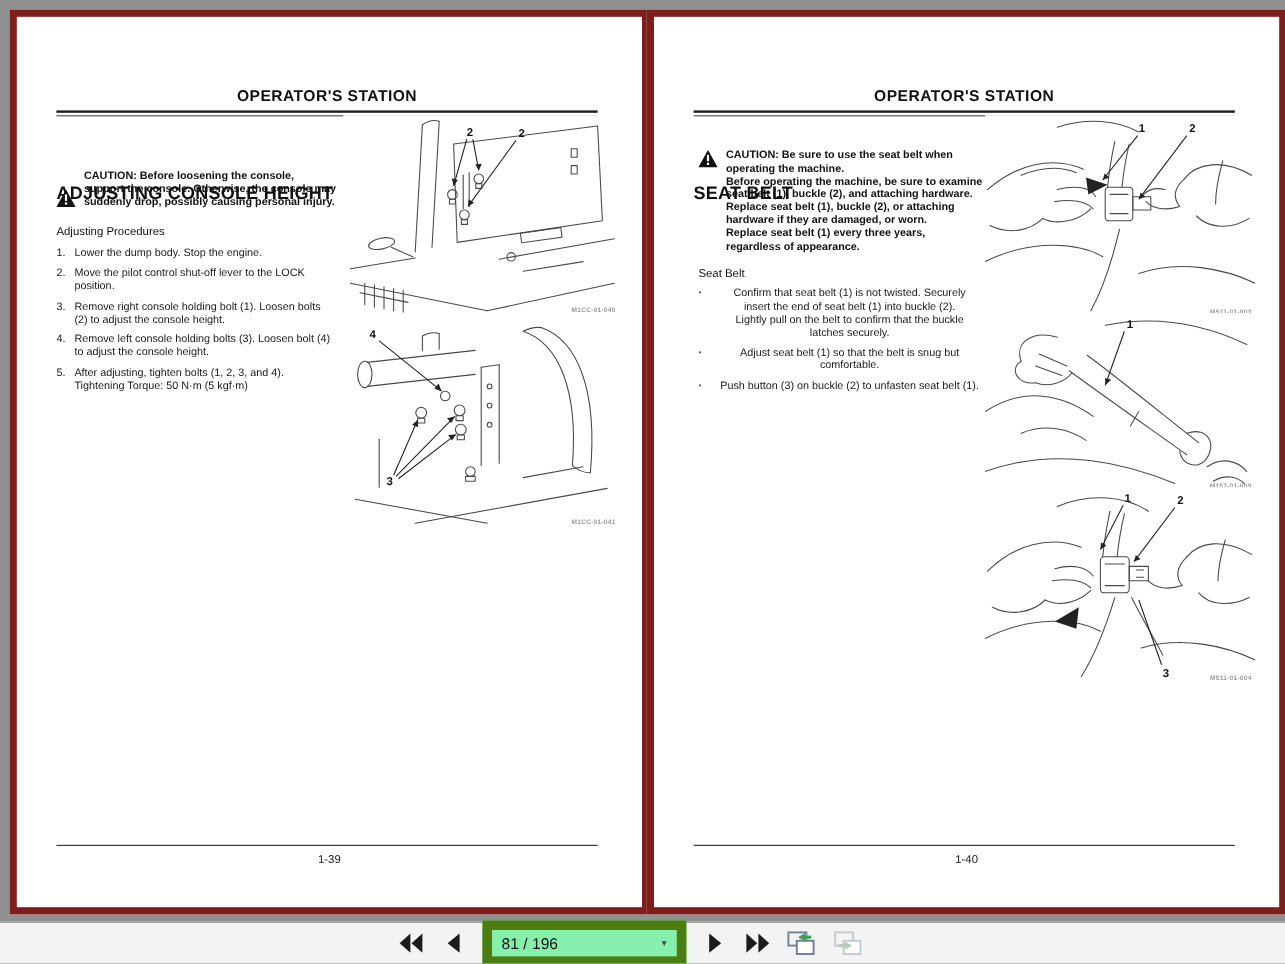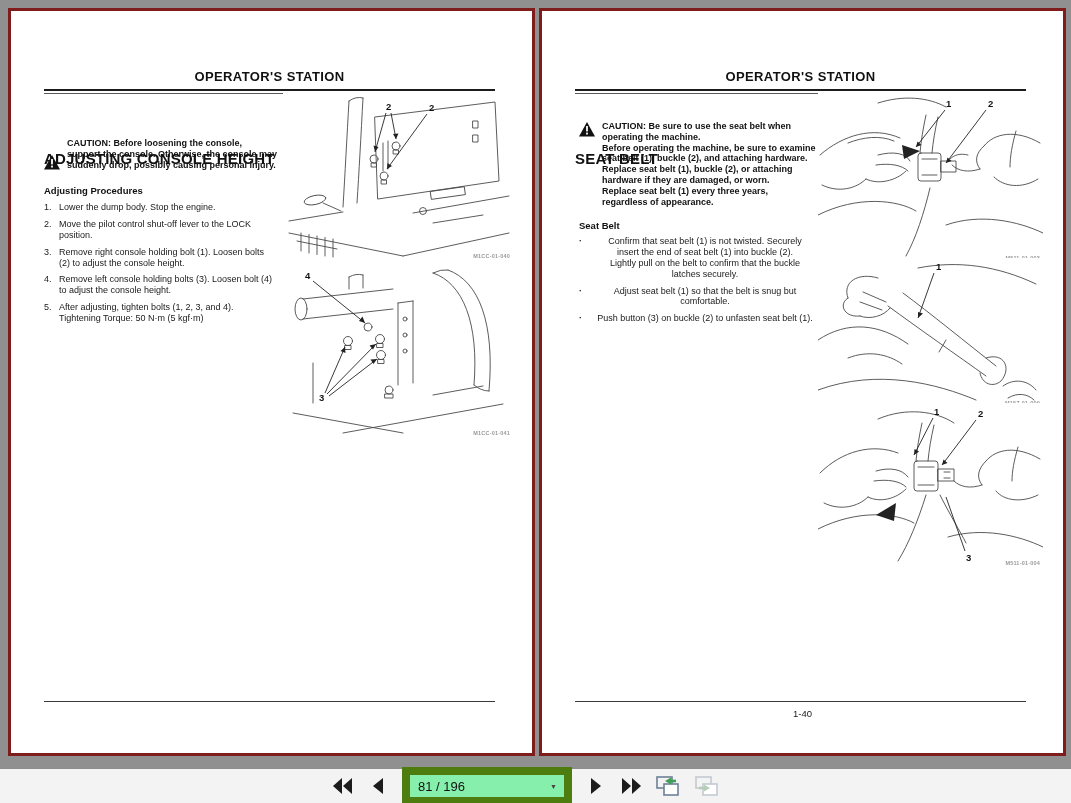--- a/index.html
+++ b/index.html
@@ -4,21 +4,21 @@
 <style>
   html,body{margin:0;padding:0;}
   body{
     width:1071px;height:803px;position:relative;overflow:hidden;
     background:#909090;
     font-family:"Liberation Sans", sans-serif;
     -webkit-font-smoothing:antialiased;
   }
   .page{
     position:absolute;top:8px;width:521px;height:742px;
-    background:#ffffff;border:3px solid #7f1d1d;
+    background:#ffffff;border:6px solid #7f1d1d;
   }
   #page-left{left:8px;}
   #page-right{left:539px;}
 
   .doc-header{
     position:absolute;top:58px;left:33px;right:37px;text-align:center;
     font-weight:bold;font-size:13px;letter-spacing:.4px;color:#111;
   }
   .header-rule{
     position:absolute;top:78px;left:33px;right:37px;height:2px;
@@ -28,21 +28,21 @@
     position:absolute;top:91px;left:33px;
     font-weight:bold;font-size:15px;color:#111;letter-spacing:.2px;margin-top:48px;
   }
   .bodytext{font-size:9px;line-height:10.8px;color:#1a1a1a;white-space:pre-line;}
   .textcol{position:absolute;}
 
   .caution{display:flex;gap:7px;align-items:flex-start;}
   .caution .ctext{font-weight:bold;font-size:9px;line-height:10.8px;color:#111;white-space:pre-line;}
   .warn-icon{flex:0 0 auto;margin-top:1px;}
 
-  .subhead{font-weight:bold;font-size:9.5px;color:#111;}
+  .subhead{font-weight:normal;font-size:9.5px;color:#111;}
 
   .steps{margin-top:6px;}
   .step{display:flex;margin-bottom:6px;}
   .step .num{width:15px;flex:0 0 auto;font-size:9px;line-height:10.8px;color:#1a1a1a;}
   .step .stext{flex:1;}
 
   .bullets{margin-top:5px;}
   .bullet{display:flex;margin-bottom:6px;}
   .bullet .dot{width:10px;flex:0 0 auto;font-size:9px;font-weight:bold;line-height:10.8px;color:#1a1a1a;}
   .bullet .btext{flex:1;text-align:center;}
@@ -209,20 +209,21 @@
       <polygon class="tip" points="62,84 62.5,90 57.5,88"></polygon>
       <path class="lead" d="M44,131 L93,81"></path>
       <polygon class="tip" points="93,81 90,86.5 86.5,82.5"></polygon>
       <path class="lead" d="M46,133 L94,96"></path>
       <polygon class="tip" points="94,96 90.5,101 87.5,96.5"></polygon>
     </svg>
     <div class="fig-caption">M1CC-01-041</div>
   </div>
 
   <div class="footer-rule"></div>
+  <div class="page-num">1-39</div>
 </div>
 
 <div class="page" id="page-right">
   <div class="doc-header">OPERATOR'S STATION</div>
   <div class="header-rule"></div>
   <div class="section-title">SEAT BELT</div>
 
   <div class="textcol" style="left:37px;top:110px;width:242px;">
     <div class="caution">
       <svg class="warn-icon" width="16" height="15" viewBox="0 0 16 15">

